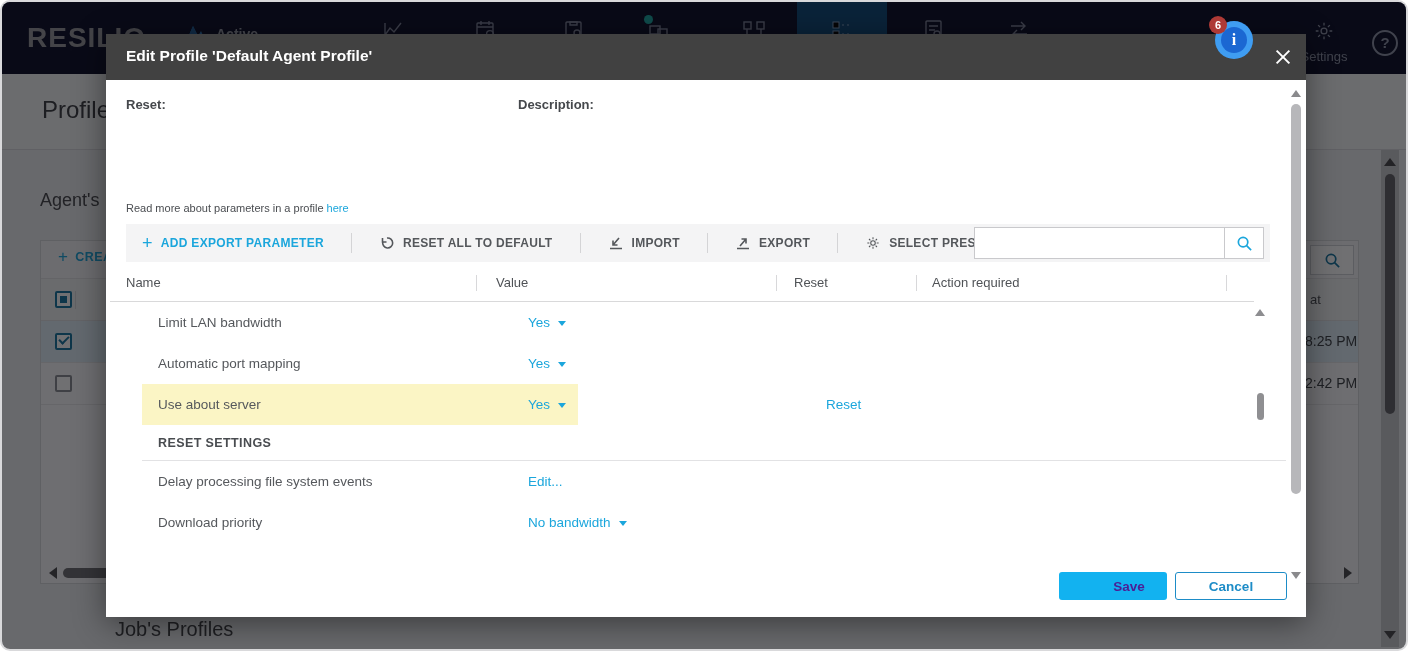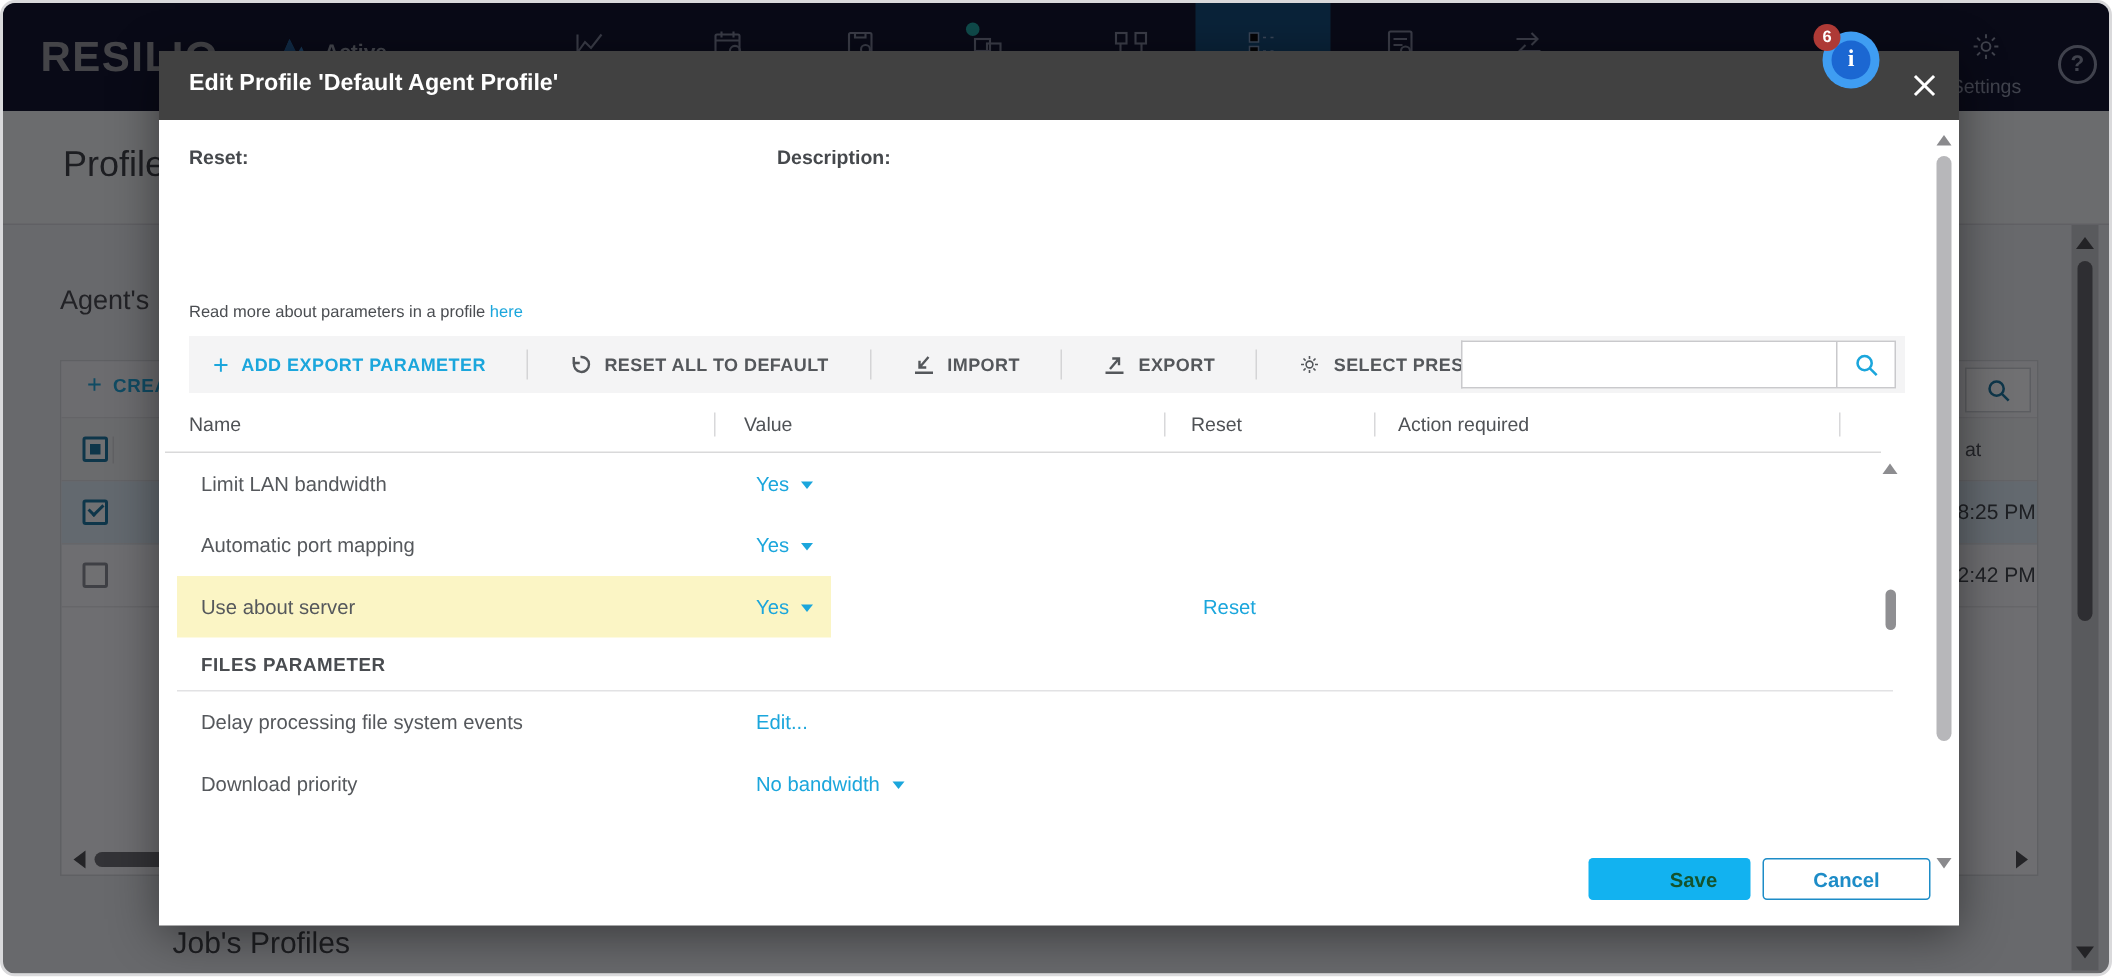--- a/index.html
+++ b/index.html
@@ -92,21 +92,21 @@
   .tb-div { width:1px; height:20px; background:#d4d4d6; margin:0 27px; }
   .tb-search { position:absolute; right:6px; top:3px; display:flex; }
   .tb-search input { width:250px; height:32px; border:1px solid #c9c9cc; border-right:none;
                      padding:0 8px; font-size:13px; font-family:"Liberation Sans",sans-serif; background:#fff; outline:none; }
   .tb-search .mag-btn { width:40px; height:32px; background:#fff; border:1px solid #c9c9cc;
                         display:flex; align-items:center; justify-content:center; cursor:pointer; }
 
   .pt-head { position:absolute; left:4px; top:230px; width:1144px; height:38px; border-bottom:1px solid #d9d9da; }
   .pt-head .h { position:absolute; top:11px; font-size:13px; color:#4f5256; }
   .pt-vdiv { position:absolute; top:11px; width:1px; height:16px; background:#d8d8da; }
-  .pt-body { position:absolute; left:12px; top:268px; width:1144px; height:250px; overflow:hidden; }
+  .pt-body { position:absolute; left:36px; top:268px; width:1144px; height:250px; overflow:hidden; }
   .p-row { position:relative; height:41px; }
   .p-name { position:absolute; left:16px; top:13px; font-size:13.5px; color:#55585c; }
   .p-val  { position:absolute; left:386px; top:13px; font-size:13.5px; color:#1ba6dc; cursor:pointer; }
   .p-reset{ position:absolute; left:684px; top:13px; font-size:13.5px; }
   .caret { display:inline-block; margin-left:8px; width:0; height:0; border-left:4.5px solid transparent;
            border-right:4.5px solid transparent; border-top:5px solid #1ba6dc; vertical-align:middle; }
   .hl::before { content:""; position:absolute; left:0; top:0; width:436px; height:41px; background:#fbf5c5; }
   .hl .p-name, .hl .p-val { z-index:1; }
   .p-section { position:relative; height:36px; border-bottom:1px solid #e2e2e4; }
   .p-section span { position:absolute; left:16px; top:11px; font-size:12.5px; font-weight:700;
@@ -114,21 +114,21 @@
   .inner-scroll { position:absolute; left:1149px; top:275px; width:13px; height:240px; }
   .inner-scroll .tri-up { left:0; top:0; border-left-width:5px; border-right-width:5px; border-bottom:7px solid #8d8d90; }
   .inner-thumb { position:absolute; left:2px; top:84px; width:7px; height:27px; border-radius:4px; background:#8f8f92; }
   .m-scroll { position:absolute; left:1184px; top:48px; width:12px; height:505px; }
   .m-scroll .tri-up   { left:1px; top:8px;  border-left-width:5px; border-right-width:5px; border-bottom:7px solid #8a8a8d; }
   .m-scroll .tri-down { left:1px; bottom:8px; border-left-width:5px; border-right-width:5px; border-top:7px solid #8a8a8d; }
   .m-thumb { position:absolute; left:1px; top:22px; width:10px; height:390px; border-radius:5px; background:#b7b7ba; }
 
   .btn { position:absolute; top:538px; height:28px; border-radius:3px; font-size:13.5px; font-weight:700;
          display:flex; align-items:center; justify-content:center; cursor:pointer; }
-  .btn-save { left:953px; width:108px; background:#12b2f0; color:#14532d;padding-left:32px; }
+  .btn-save { left:953px; width:108px; background:#12b2f0; color:#4c1d95;padding-left:32px; }
   .btn-cancel { left:1069px; width:112px; background:#fff; border:1px solid #1d8cc7; color:#1d8cc7; }
 
   
   .info-fab { position:absolute; left:1213px; top:19px; width:38px; height:38px; border-radius:50%;
               background:#3f9df2; z-index:30; cursor:pointer; }
   .info-fab .inner { position:absolute; left:6px; top:6px; width:26px; height:26px; border-radius:50%;
                      background:#1b67d2; color:#fff; text-align:center; line-height:26px;
                      font-family:"Liberation Serif",serif; font-weight:700; font-size:16px; }
   .badge { position:absolute; left:1207px; top:14px; width:18px; height:18px; border-radius:50%;
            background:#ae3a36; color:#fff; font-size:11px; font-weight:700; text-align:center;
@@ -345,21 +345,21 @@
       <div class="p-row">
         <span class="p-name">Automatic port mapping</span>
         <span class="p-val"><span>Yes</span><span class="caret"></span></span>
       </div>
       <div class="p-row hl">
         <span class="p-name">Use about server</span>
         <span class="p-val"><span>Yes</span><span class="caret"></span></span>
         <span class="p-reset link">Reset</span>
       </div>
       <div class="p-section">
-        <span>FILES PARAMETER</span>
+        <span>RESET SETTINGS</span>
       </div>
       <div class="p-row">
         <span class="p-name">Delay processing file system events</span>
         <span class="p-val"><span>Edit...</span></span>
       </div>
       <div class="p-row">
         <span class="p-name">Download priority</span>
         <span class="p-val"><span>No bandwidth</span><span class="caret"></span></span>
       </div>
     </div>

